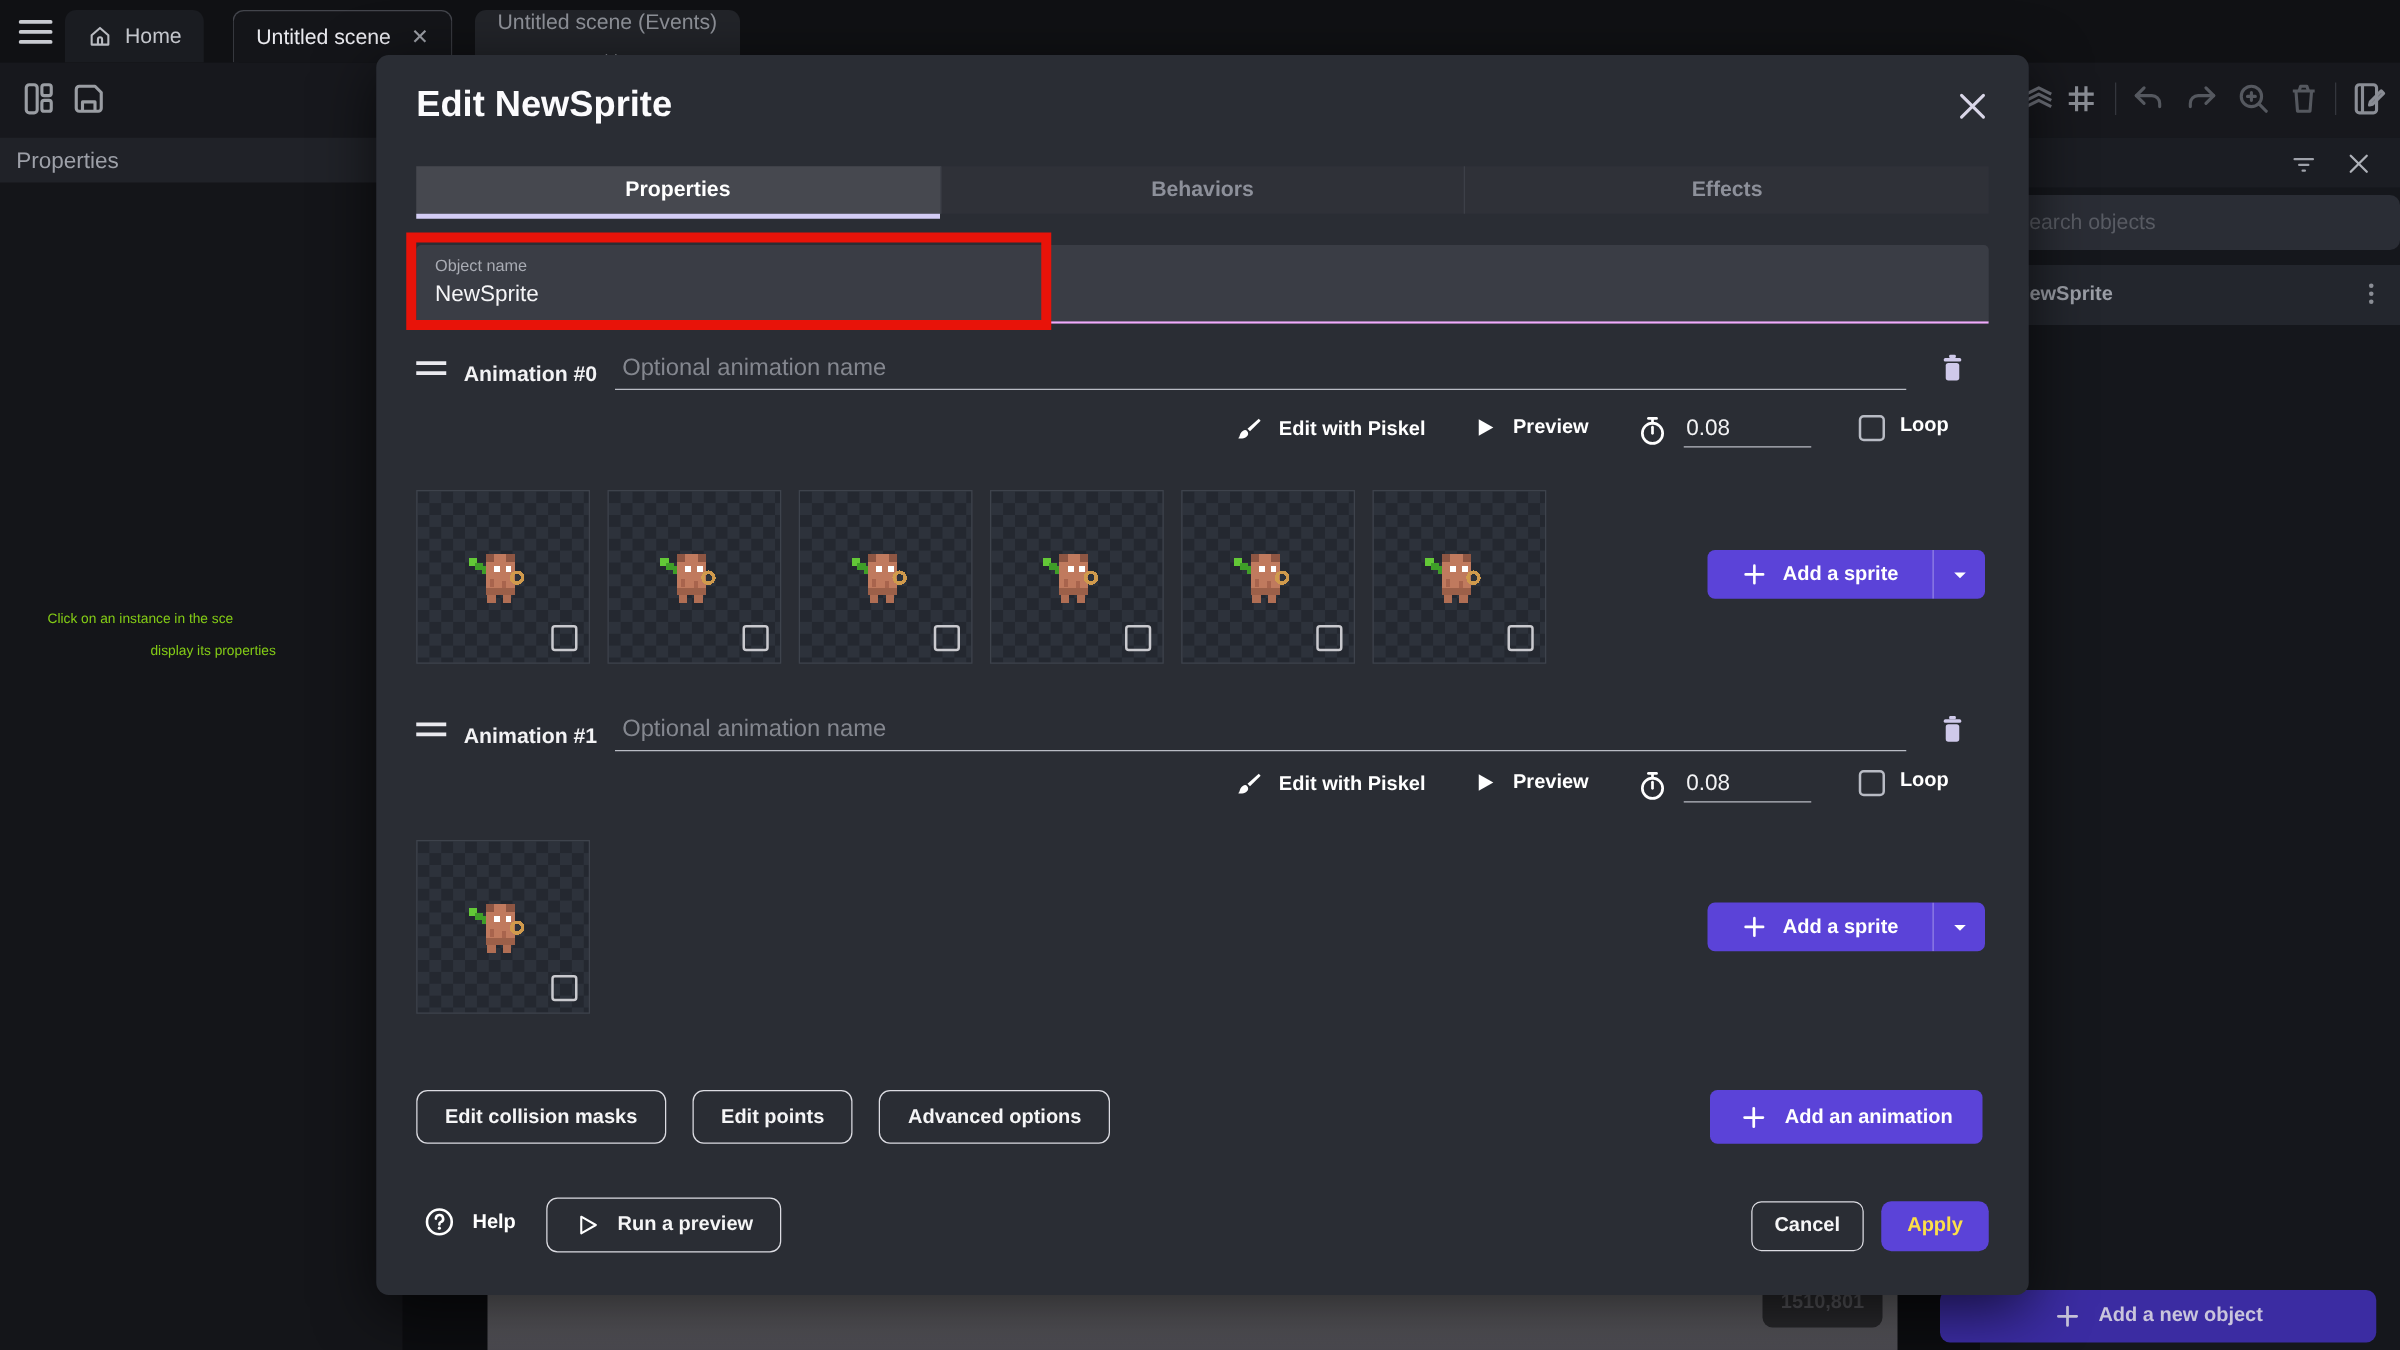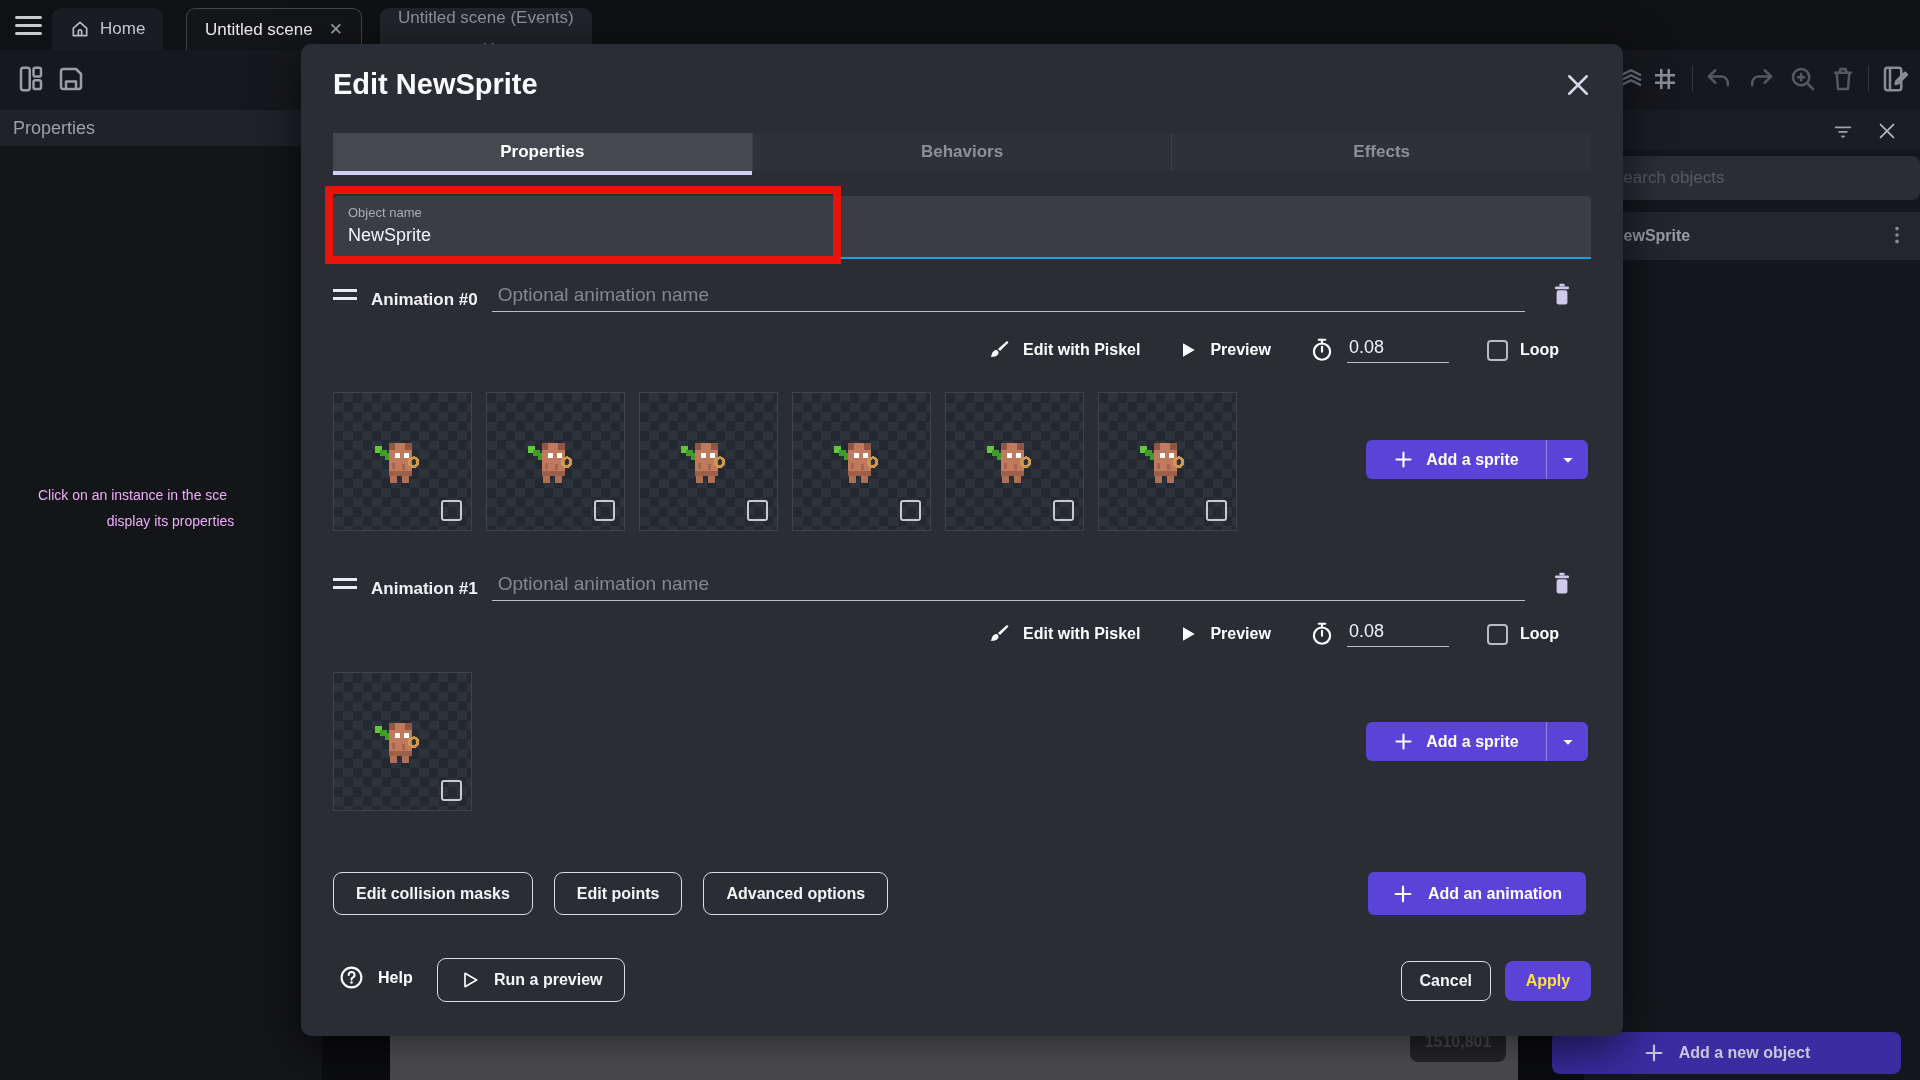--- a/index.html
+++ b/index.html
@@ -19,21 +19,21 @@
 
   
   #strip { position:absolute; left:0; top:50px; width:1920px; height:60px; background:#17181d; }
   .toolicon { position:absolute; top:14px; width:30px; height:30px; }
   .vdiv { position:absolute; top:16px; width:1px; height:26px; background:#34363d; }
 
   
   #leftpanel { position:absolute; left:0; top:110px; width:322px; height:970px; background:#141519; }
   #leftpanel .head { height:36px; background:#202228; color:#9da0a8; font-size:18px;
     display:flex; align-items:center; padding-left:13px; }
-  #lefthint { position:absolute; left:38px; top:482px; width:320px; color:#f0abfc; font-size:14px;
+  #lefthint { position:absolute; left:38px; top:482px; width:320px; color:#84cc16; font-size:11px;
     line-height:26px; white-space:nowrap; }
   #lefthint .l2 { text-align:center; width:265px; }
 
   
   #rightpanel { position:absolute; left:1584px; top:110px; width:336px; height:970px; background:#15171c; }
   #rightpanel .phead { position:absolute; left:0; top:0; width:336px; height:40px; background:#1b1d23; }
   #search { position:absolute; left:12px; top:46px; width:324px; height:44px; background:#2a2d35;
     border:none; border-radius:8px; color:#9fa2aa; font-size:17px; padding:0 16px; outline:none;
     font-family:"Liberation Sans",sans-serif; }
   #search::placeholder { color:#585b63; }
@@ -59,36 +59,36 @@
   #dlg-close { position:absolute; right:30px; top:26px; width:30px; height:30px; cursor:pointer; }
 
   #dlg-tabs { position:absolute; left:32px; top:89px; width:1258px; height:38px; display:flex; background:#2f3138; }
   .dtab { flex:1; display:flex; align-items:center; justify-content:center; font-size:17px; font-weight:bold;
     color:#8d909a; border-right:1px solid #3d4048; cursor:pointer; position:relative; }
   .dtab:last-child { border-right:none; }
   .dtab.on { background:#46484f; color:#ffffff; }
   .dtab.on::after { content:""; position:absolute; left:0; bottom:-4px; width:100%; height:4px; background:#d4cdf5; }
 
   #namefield { position:absolute; left:32px; top:152px; width:1258px; height:63px; background:#3a3d45;
-    border-radius:4px 4px 0 0; border-bottom:2px solid #0ea5e9; padding:9px 0 0 15px; }
+    border-radius:4px 4px 0 0; border-bottom:2px solid #f0abfc; padding:9px 0 0 15px; }
   #namefield .lab { font-size:13px; color:#a9acb4; }
   #namefield .val { font-size:18px; color:#f5f5f7; margin-top:5px; }
   #redbox { position:absolute; left:24px; top:142px; width:516px; height:78px; border:8px solid #e81309; z-index:6; }
 
   .animhead { position:absolute; left:32px; height:36px; display:flex; align-items:flex-end; gap:14px; }
   .handle { width:24px; margin-bottom:7px; }
   .handle span { display:block; height:3px; background:#e9e9ee; margin-bottom:5px; }
   .animhead .atitle { font-size:17px; font-weight:bold; color:#f2f2f4; padding-bottom:2px; white-space:nowrap; }
   .animhead input { flex:1; background:transparent; border:none; border-bottom:1px solid #b9bcc4;
     color:#e8e8ec; font-size:19px; padding:0 0 5px 6px; outline:none; margin-right:66px;
     font-family:"Liberation Sans",sans-serif; }
   .animhead input::placeholder { color:#84878f; }
   .trashbtn { position:absolute; right:48px; width:26px; height:28px; cursor:pointer; }
 
-  .piskelrow { position:absolute; height:36px; right:64px; display:flex; align-items:center; gap:12px;
+  .piskelrow { position:absolute; height:36px; right:64px; display:flex; align-items:flex-start; gap:12px;
     color:#ffffff; font-size:16px; font-weight:bold; }
   .piskelrow .grp { display:flex; align-items:center; gap:12px; cursor:pointer; }
   .timeinput { width:102px; background:transparent; border:none; border-bottom:1px solid #b9bcc4;
     color:#f2f2f4; font-size:18px; padding:0 0 4px 2px; outline:none; font-family:"Liberation Sans",sans-serif; }
   .checkbox { width:21px; height:21px; border:2.5px solid #b8bbc4; border-radius:4px; cursor:pointer; }
   .sp24 { width:14px; }
 
   .frames { position:absolute; left:32px; display:flex; gap:14px; }
   .frame-tile { position:relative; width:139px; height:139px; border:1px solid #3e434c; cursor:pointer;
     background-image:conic-gradient(from 0deg, #2d323b 0 25%, #242830 0 50%, #2d323b 0 75%, #242830 0);

